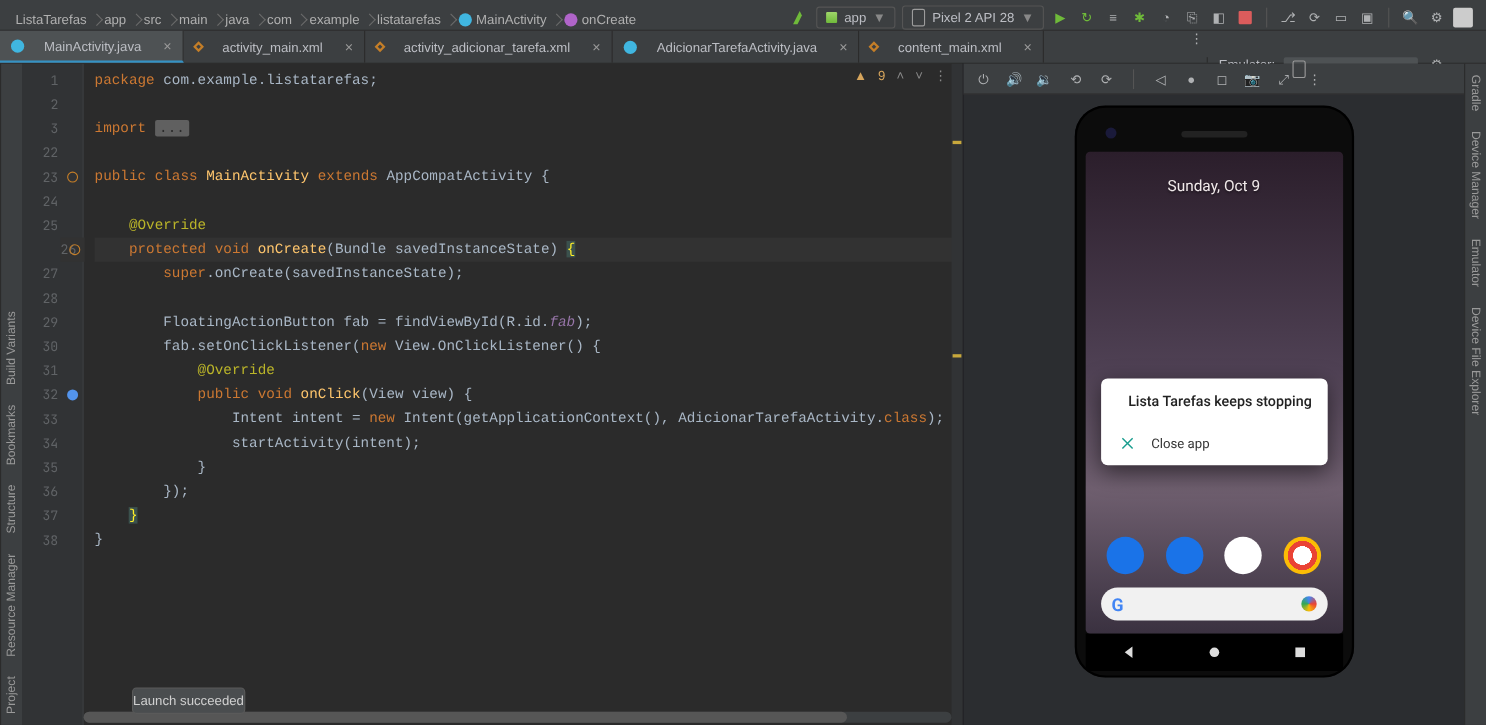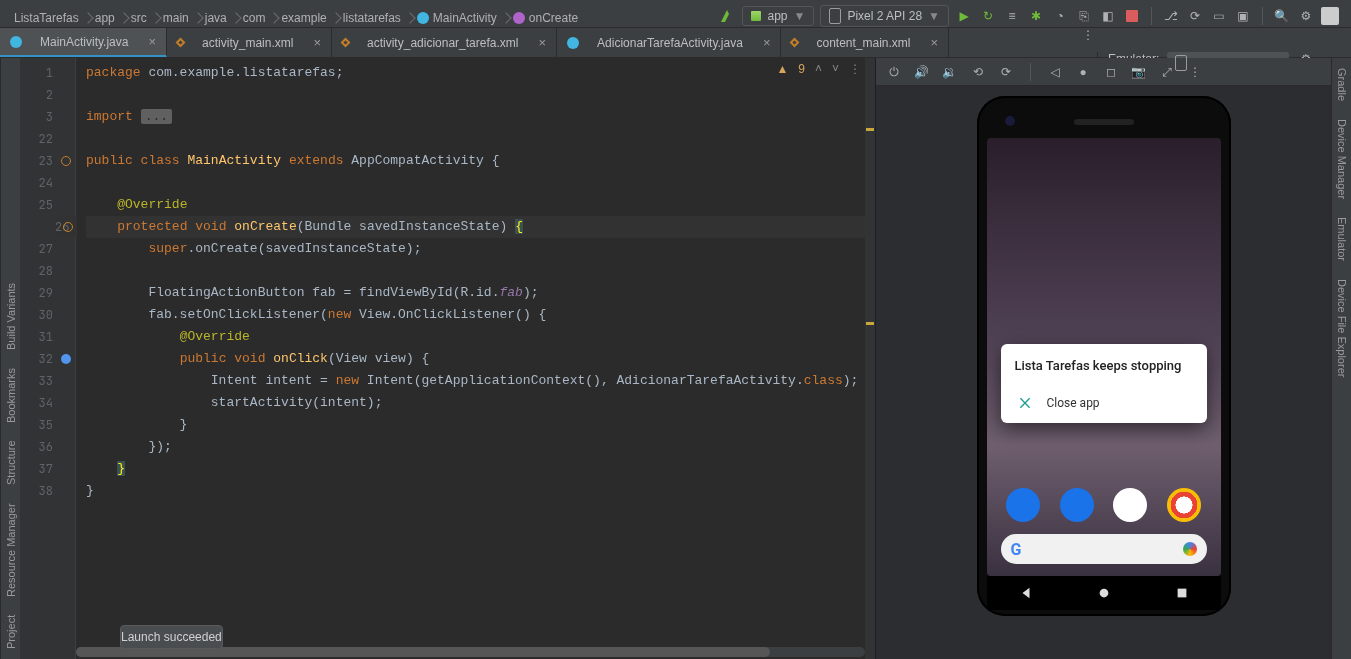--- a/index.html
+++ b/index.html
@@ -154,21 +154,21 @@
     border-radius:4px; position:relative; overflow:hidden; color:#eee;
     font-family: Roboto, Arial, sans-serif;
   }
   .statusbar { display:flex; justify-content:space-between; padding:4px 8px; font-size:10px; }
   .datetxt { text-align:center; font-size:14px; color:#f0e9ea; margin-top:24px; text-shadow:0 1px 2px #0006; }
   .dialog {
     position:absolute; left:14px; right:14px; top:206px;
     background:#ffffff; border-radius:6px; color:#333;
     box-shadow:0 6px 20px #0008; padding:14px 14px 4px 14px;
   }
-  .dialog .title { font-size:13px; font-weight:500; color:#222; margin-bottom:14px; }
+  .dialog .title { font-size:13px; font-weight:500; color:#222; margin-bottom:14px;text-align:right; }
   .dialog .row { display:flex; align-items:center; gap:14px; padding:8px 2px; font-size:12px; color:#333; }
   .dialog .row .ic { width:16px; height:16px; }
   .dock { position:absolute; bottom:54px; left:0; right:0; display:flex; justify-content:space-evenly; }
   .appico { width:34px; height:34px; border-radius:50%; }
   .searchpill {
     position:absolute; bottom:12px; left:14px; right:14px; height:30px;
     background:#f1f1f1; border-radius:16px; display:flex; align-items:center;
     justify-content:space-between; padding:0 10px;
   }
   .g-logo { font-weight:700; font-size:16px; }
@@ -361,20 +361,21 @@
       <span class="ico">⤢</span>
       <span class="ico">⋮</span>
     </div>
     <div class="em-body">
       <div class="phone">
         <div class="cam"></div>
         <div class="phone-top">
             <div class="speaker"></div>
           </div>
         <div class="screen">
+          <div class="datetxt">Sunday, Oct 9</div>
 
           <div class="dialog">
             <div class="title">Lista Tarefas keeps stopping</div>
             <div class="row">
               <svg class="ic" viewBox="0 0 24 24">
                   <path d="M5 5 L19 19 M19 5 L5 19" stroke="#1a9e8f" stroke-width="2" fill="none"></path>
                 </svg>
               <span>Close app</span>
             </div>
           </div>

